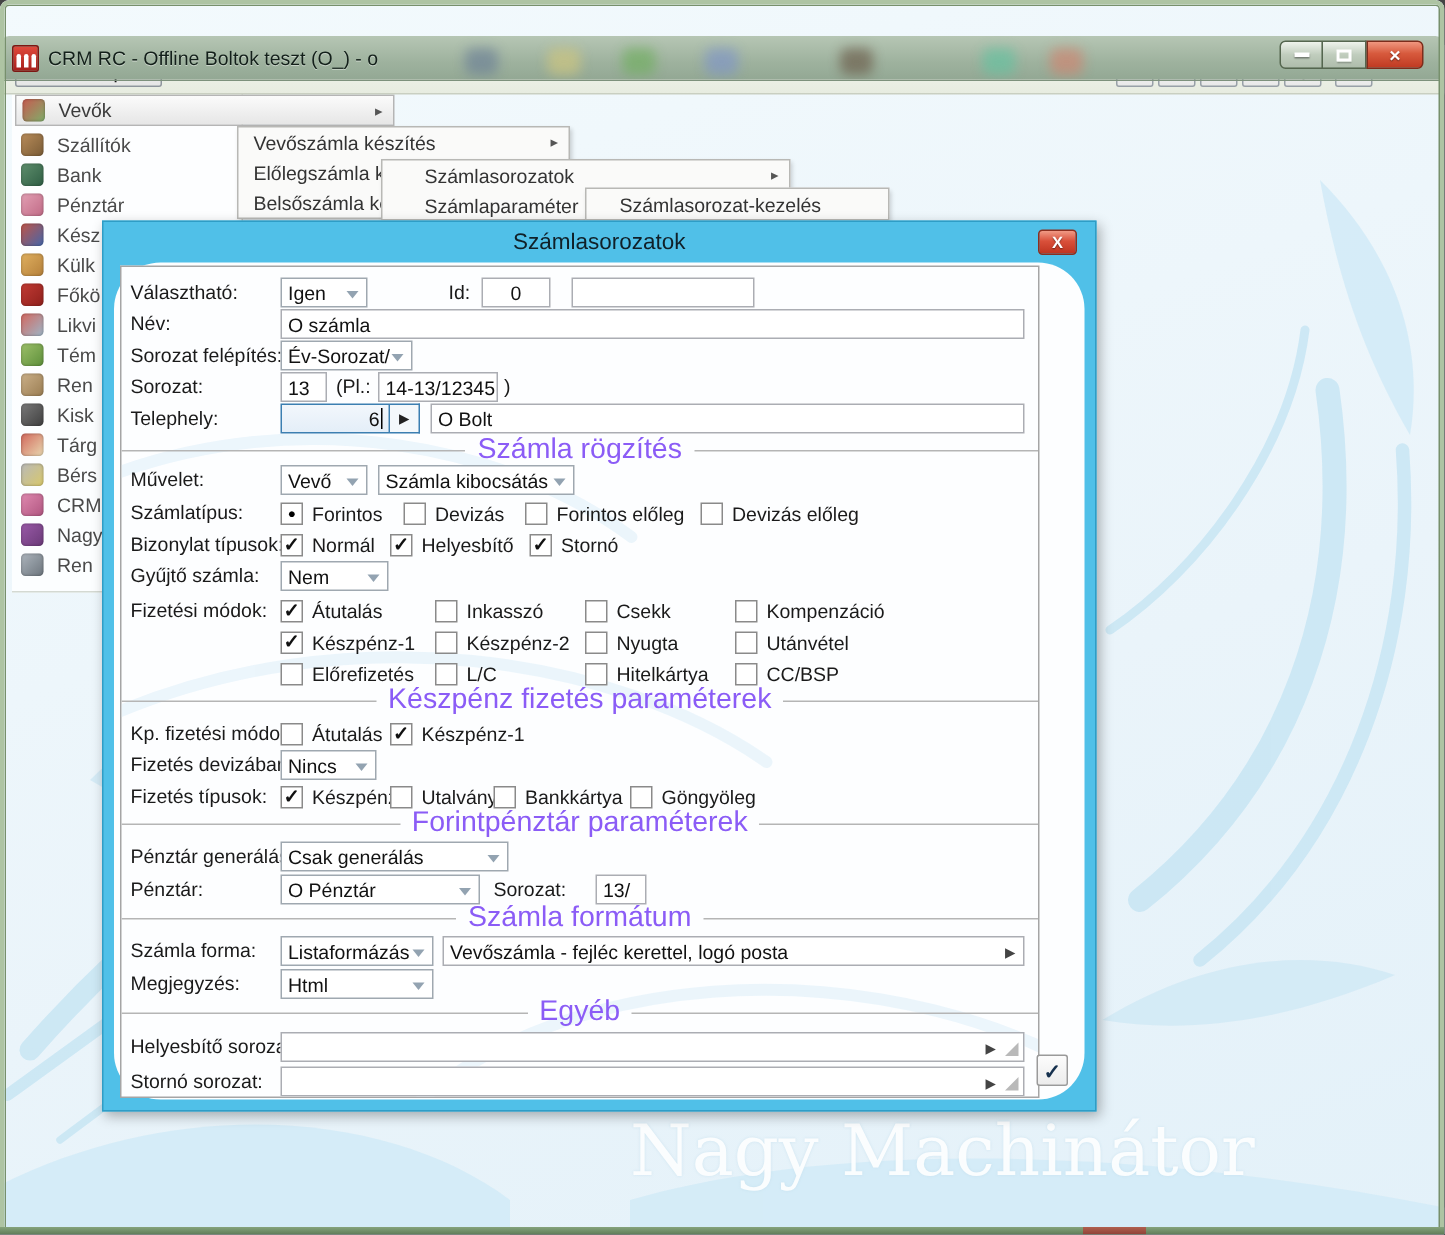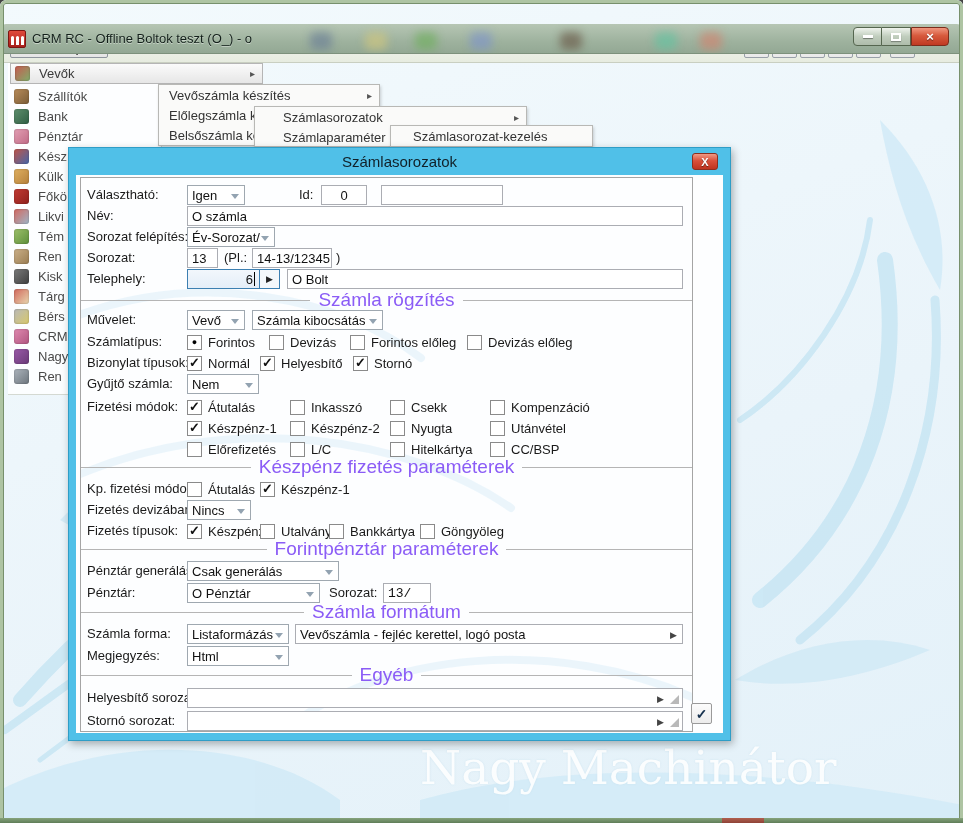--- a/index.html
+++ b/index.html
@@ -67,21 +67,21 @@
   .mitem { height:20px; display:flex; align-items:center; font-size:13px; color:#333; white-space:nowrap; cursor:default; }
 
   
   .dialog { position:absolute; left:68px; top:147px; width:663px; height:594px; background:#50c0e8;
             border:1px solid #2f9dc6; box-shadow:2px 3px 8px rgba(0,0,0,.3); z-index:10; }
   .dlg-title { position:absolute; left:0; top:0; right:0; height:27px; display:flex; align-items:center; justify-content:center;
                font-size:15px; color:#102028; }
   .dlg-close { position:absolute; right:12px; top:5px; width:26px; height:17px; border:1px solid #8c2f1f; border-radius:3px;
                background:linear-gradient(#f09a85,#d9503a 45%,#bf3420); color:#fff; font-size:11px; font-weight:bold;
                display:flex; align-items:center; justify-content:center; text-shadow:0 1px 1px rgba(0,0,0,.5); }
-  .dlg-inner { position:absolute; left:7px; right:7px; top:27px; bottom:7px; background:#fdfeff; }
+  .dlg-inner { position:absolute; left:7px; right:7px; top:27px; bottom:7px; background:#fdfeff;border-radius:31px; }
   .cbx { position:absolute; left:4px; top:2px; width:613px; height:555px; border:1px solid #a5a5a5; background:#fdfeff; overflow:hidden; }
   .okbtn { position:absolute; right:11px; bottom:9px; width:21px; height:21px; border:1px solid #9a9a9a; border-radius:2px;
            background:linear-gradient(#fcfcfc,#ececec); display:flex; align-items:center; justify-content:center;
            font-size:14px; font-weight:bold; color:#16314e; }
 
   .r { position:absolute; left:0; right:0; height:20px; }
   .lbl { position:absolute; left:6px; top:2px; font-size:13px; color:#1a1a1a; white-space:nowrap; }
   .slbl { position:absolute; top:2px; font-size:13px; color:#1a1a1a; white-space:nowrap; }
   .tb { position:absolute; top:0; height:20px; border:1px solid #abadb3; background:#fff; font-size:13px; color:#111;
         display:flex; align-items:center; padding:0 4px; white-space:nowrap; overflow:hidden; }
@@ -594,21 +594,21 @@
               <span>Csak generálás</span>
             </div>
         </div>
 
         <div class="r" style="top:405px">
           <span class="lbl">Pénztár:</span>
           <div class="dd" style="left:106px;width:133px;">
               <span>O Pénztár</span>
             </div>
           <span class="slbl" style="left:248px">Sorozat:</span>
-          <div class="tb" style="left:302px;width:48px;font-family:Liberation Mono, monospace;">
+          <div class="tb" style="left:316px;width:34px;">
               <span>13/</span>
             </div>
         </div>
 
         <div class="sec" style="top:426px">
           <span class="line"></span>
             <span class="sec-label">Számla formátum</span>
             <span class="line"></span>
         </div>
 

